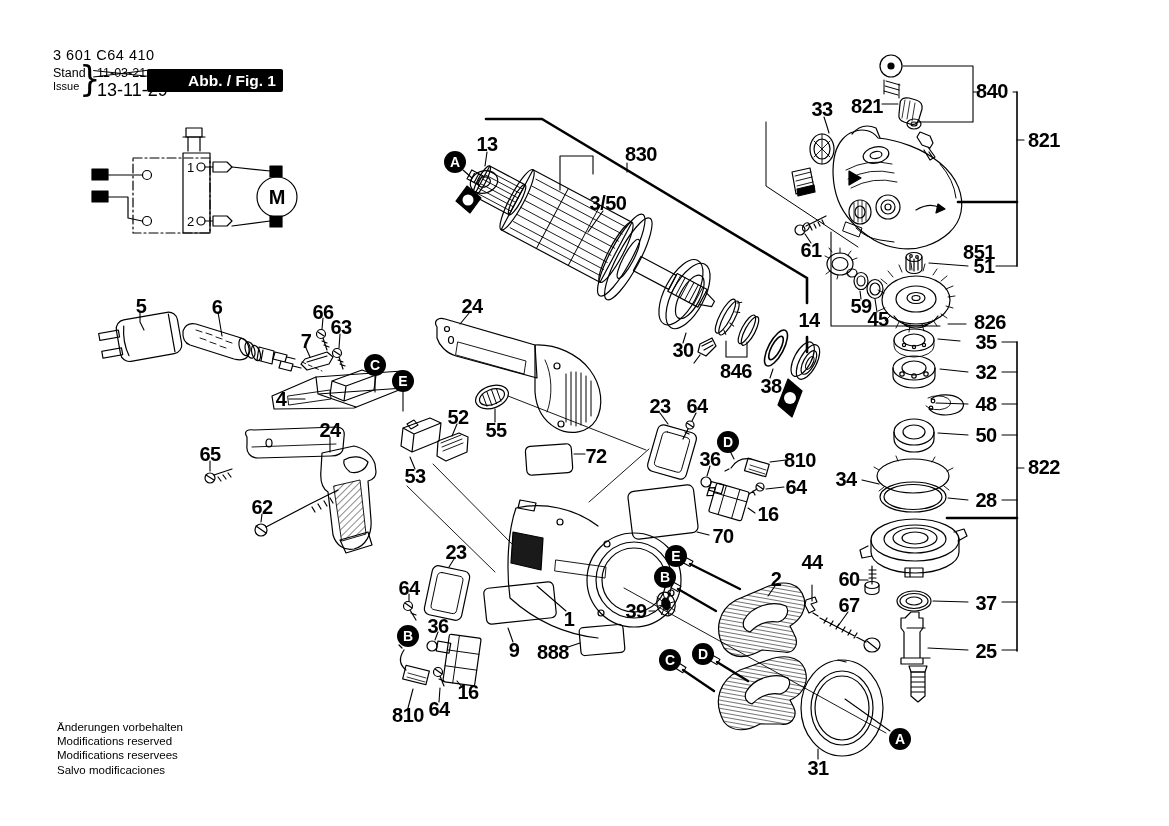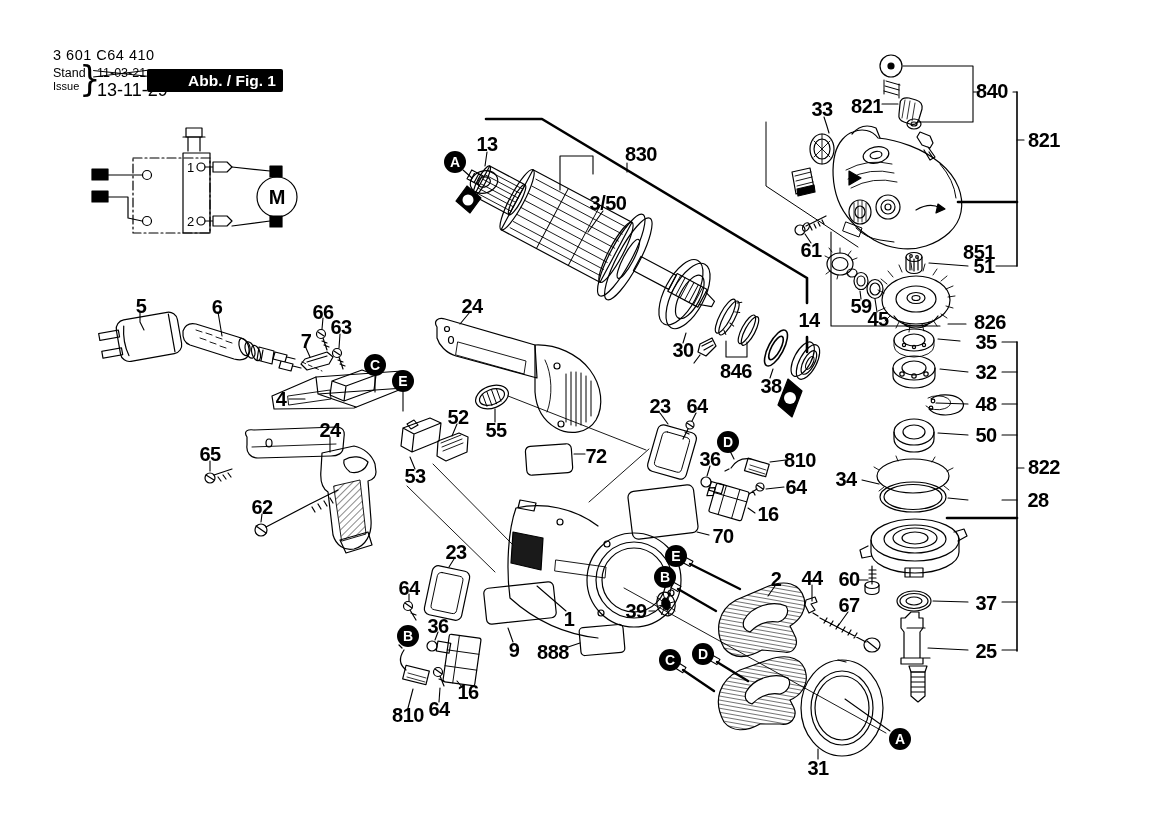--- a/index.html
+++ b/index.html
@@ -568,21 +568,21 @@
 <div class="callout" style="left:811px;top:250px">61</div>
 <div class="callout" style="left:861px;top:306px">59</div>
 <div class="callout" style="left:878px;top:319px">45</div>
 <div class="callout" style="left:990px;top:322px">826</div>
 <div class="callout" style="left:986px;top:342px">35</div>
 <div class="callout" style="left:986px;top:372px">32</div>
 <div class="callout" style="left:986px;top:404px">48</div>
 <div class="callout" style="left:986px;top:435px">50</div>
 <div class="callout" style="left:846px;top:479px">34</div>
 <div class="callout" style="left:1044px;top:467px">822</div>
-<div class="callout" style="left:1038px;top:500px">28</div>
+<div class="callout" style="left:986px;top:500px">28</div>
 <div class="callout" style="left:849px;top:579px">60</div>
 <div class="callout" style="left:849px;top:605px">67</div>
 <div class="callout" style="left:986px;top:603px">37</div>
 <div class="callout" style="left:986px;top:651px">25</div>
 <div class="callout" style="left:141px;top:306px">5</div>
 <div class="callout" style="left:217px;top:307px">6</div>
 <div class="callout" style="left:323px;top:312px">66</div>
 <div class="callout" style="left:341px;top:327px">63</div>
 <div class="callout" style="left:306px;top:341px">7</div>
 <div class="callout" style="left:281px;top:399px">4</div>
@@ -609,28 +609,34 @@
 <div class="callout" style="left:409px;top:588px">64</div>
 <div class="callout" style="left:438px;top:626px">36</div>
 <div class="callout" style="left:468px;top:692px">16</div>
 <div class="callout" style="left:408px;top:715px">810</div>
 <div class="callout" style="left:439px;top:709px">64</div>
 <div class="callout" style="left:514px;top:650px">9</div>
 <div class="callout" style="left:553px;top:652px">888</div>
 <div class="callout" style="left:569px;top:619px">1</div>
 <div class="callout" style="left:636px;top:611px">39</div>
 <div class="callout" style="left:776px;top:579px">2</div>
-<div class="callout" style="left:812px;top:578px">44</div>
+<div class="callout" style="left:812px;top:562px">44</div>
 <div class="callout" style="left:818px;top:768px">31</div>
 
 <div class="marker" style="left:455px;top:162px">A</div>
 <div class="marker" style="left:900px;top:739px">A</div>
 <div class="marker" style="left:408px;top:636px">B</div>
 <div class="marker" style="left:665px;top:577px">B</div>
 <div class="marker" style="left:375px;top:365px">C</div>
 <div class="marker" style="left:670px;top:660px">C</div>
 <div class="marker" style="left:728px;top:442px">D</div>
 <div class="marker" style="left:703px;top:654px">D</div>
 <div class="marker" style="left:403px;top:381px">E</div>
 <div class="marker" style="left:676px;top:556px">E</div>
 
-
+<div id="footer">
+  <div>Änderungen vorbehalten</div>
+  <div>Modifications reserved</div>
+  <div>Modifications reservees</div>
+  <div>Salvo modificaciones</div>
 </div>
 
+</div>
+
 </body></html>

